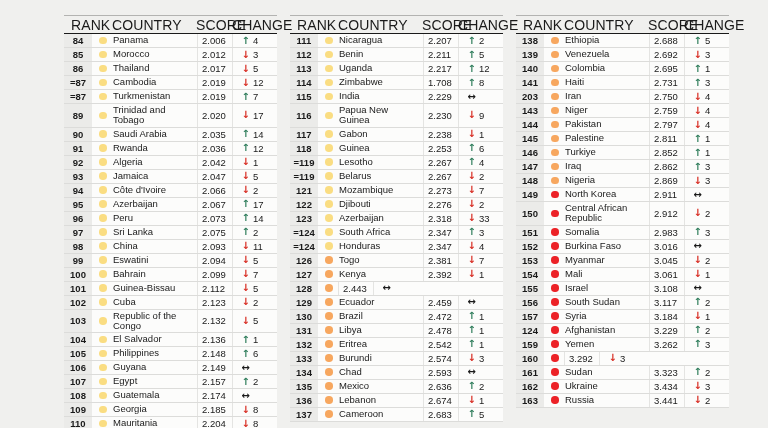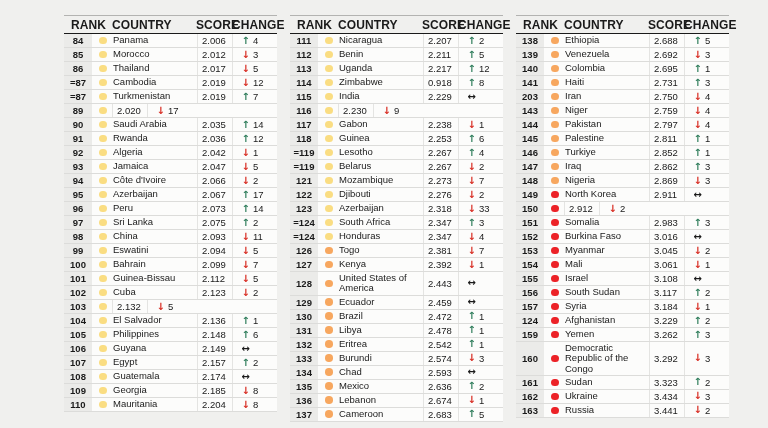--- a/index.html
+++ b/index.html
@@ -14,21 +14,21 @@
     display:flex;
     gap:13px;
     padding:15px 0 0 64px;
   }
   .gpi-table{width:213px;flex:0 0 213px;}
   .thead{
     display:flex;align-items:center;
     height:17px;
     border-top:1px solid #b3b3b1;
     border-bottom:1.5px solid #1a1a1a;
-    font-weight:bold;font-size:12px;letter-spacing:0.1px;
+    font-weight:normal;font-size:14px;letter-spacing:0.1px;
   }
   .th-rank{width:48px;padding-left:7px;box-sizing:border-box;}
   .th-country{flex:1;}
   .th-score{width:36px;}
   .th-change{width:45px;text-align:right;padding-right:1px;box-sizing:border-box;}
   .row{
     display:flex;align-items:stretch;
     background:#fcfcfb;
     border-bottom:1px solid #dcdcda;
     min-height:13px;
@@ -141,20 +141,21 @@
           <span class="change">
             <span class="arrow" style="color: rgb(46, 125, 91);">↑</span>
             <span class="delta">7</span>
           </span>
         </div>
         <div class="row">
           <span class="rank">89</span>
           <span class="dotcell">
             <span class="dot" style="background: rgb(250, 221, 130);"></span>
           </span>
+          <span class="country">Trinidad and Tobago</span>
           <span class="score">2.020</span>
           <span class="change">
             <span class="arrow" style="color: rgb(215, 41, 31);">↓</span>
             <span class="delta">17</span>
           </span>
         </div>
         <div class="row">
           <span class="rank">90</span>
           <span class="dotcell">
             <span class="dot" style="background: rgb(250, 221, 130);"></span>
@@ -308,20 +309,21 @@
           <span class="change">
             <span class="arrow" style="color: rgb(215, 41, 31);">↓</span>
             <span class="delta">2</span>
           </span>
         </div>
         <div class="row">
           <span class="rank">103</span>
           <span class="dotcell">
             <span class="dot" style="background: rgb(250, 221, 130);"></span>
           </span>
+          <span class="country">Republic of the Congo</span>
           <span class="score">2.132</span>
           <span class="change">
             <span class="arrow" style="color: rgb(215, 41, 31);">↓</span>
             <span class="delta">5</span>
           </span>
         </div>
         <div class="row">
           <span class="rank">104</span>
           <span class="dotcell">
             <span class="dot" style="background: rgb(250, 221, 130);"></span>
@@ -451,21 +453,21 @@
             <span class="arrow" style="color: rgb(46, 125, 91);">↑</span>
             <span class="delta">12</span>
           </span>
         </div>
         <div class="row">
           <span class="rank">114</span>
           <span class="dotcell">
             <span class="dot" style="background: rgb(250, 221, 130);"></span>
           </span>
           <span class="country">Zimbabwe</span>
-          <span class="score">0.918</span>
+          <span class="score">1.708</span>
           <span class="change">
             <span class="arrow" style="color: rgb(46, 125, 91);">↑</span>
             <span class="delta">8</span>
           </span>
         </div>
         <div class="row">
           <span class="rank">115</span>
           <span class="dotcell">
             <span class="dot" style="background: rgb(250, 221, 130);"></span>
           </span>
@@ -474,20 +476,21 @@
           <span class="change">
             <span class="arrow" style="color: rgb(26, 26, 26);">↔</span>
             <span class="delta"></span>
           </span>
         </div>
         <div class="row">
           <span class="rank">116</span>
           <span class="dotcell">
             <span class="dot" style="background: rgb(250, 221, 130);"></span>
           </span>
+          <span class="country">Papua New Guinea</span>
           <span class="score">2.230</span>
           <span class="change">
             <span class="arrow" style="color: rgb(215, 41, 31);">↓</span>
             <span class="delta">9</span>
           </span>
         </div>
         <div class="row">
           <span class="rank">117</span>
           <span class="dotcell">
             <span class="dot" style="background: rgb(250, 221, 130);"></span>
@@ -617,21 +620,20 @@
           <span class="change">
             <span class="arrow" style="color: rgb(215, 41, 31);">↓</span>
             <span class="delta">1</span>
           </span>
         </div>
         <div class="row">
           <span class="rank">128</span>
           <span class="dotcell">
             <span class="dot" style="background: rgb(247, 167, 95);"></span>
           </span>
-          <span class="country">United States of America</span>
           <span class="score">2.443</span>
           <span class="change">
             <span class="arrow" style="color: rgb(26, 26, 26);">↔</span>
             <span class="delta"></span>
           </span>
         </div>
         <div class="row">
           <span class="rank">129</span>
           <span class="dotcell">
             <span class="dot" style="background: rgb(247, 167, 95);"></span>
@@ -892,20 +894,21 @@
           <span class="change">
             <span class="arrow" style="color: rgb(26, 26, 26);">↔</span>
             <span class="delta"></span>
           </span>
         </div>
         <div class="row">
           <span class="rank">150</span>
           <span class="dotcell">
             <span class="dot" style="background: rgb(236, 34, 39);"></span>
           </span>
+          <span class="country">Central African Republic</span>
           <span class="score">2.912</span>
           <span class="change">
             <span class="arrow" style="color: rgb(215, 41, 31);">↓</span>
             <span class="delta">2</span>
           </span>
         </div>
         <div class="row">
           <span class="rank">151</span>
           <span class="dotcell">
             <span class="dot" style="background: rgb(236, 34, 39);"></span>
@@ -1011,21 +1014,20 @@
           <span class="change">
             <span class="arrow" style="color: rgb(46, 125, 91);">↑</span>
             <span class="delta">3</span>
           </span>
         </div>
         <div class="row">
           <span class="rank">160</span>
           <span class="dotcell">
             <span class="dot" style="background: rgb(236, 34, 39);"></span>
           </span>
-          <span class="country">Democratic Republic of the Congo</span>
           <span class="score">3.292</span>
           <span class="change">
             <span class="arrow" style="color: rgb(215, 41, 31);">↓</span>
             <span class="delta">3</span>
           </span>
         </div>
         <div class="row">
           <span class="rank">161</span>
           <span class="dotcell">
             <span class="dot" style="background: rgb(236, 34, 39);"></span>

